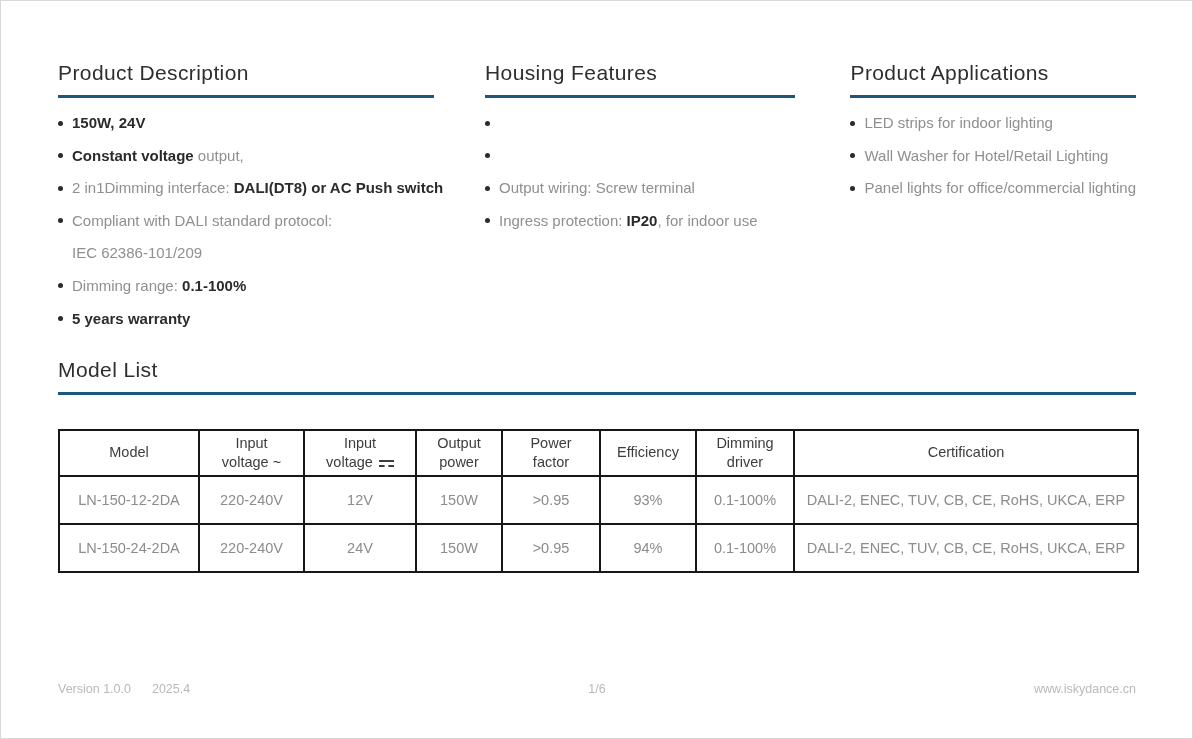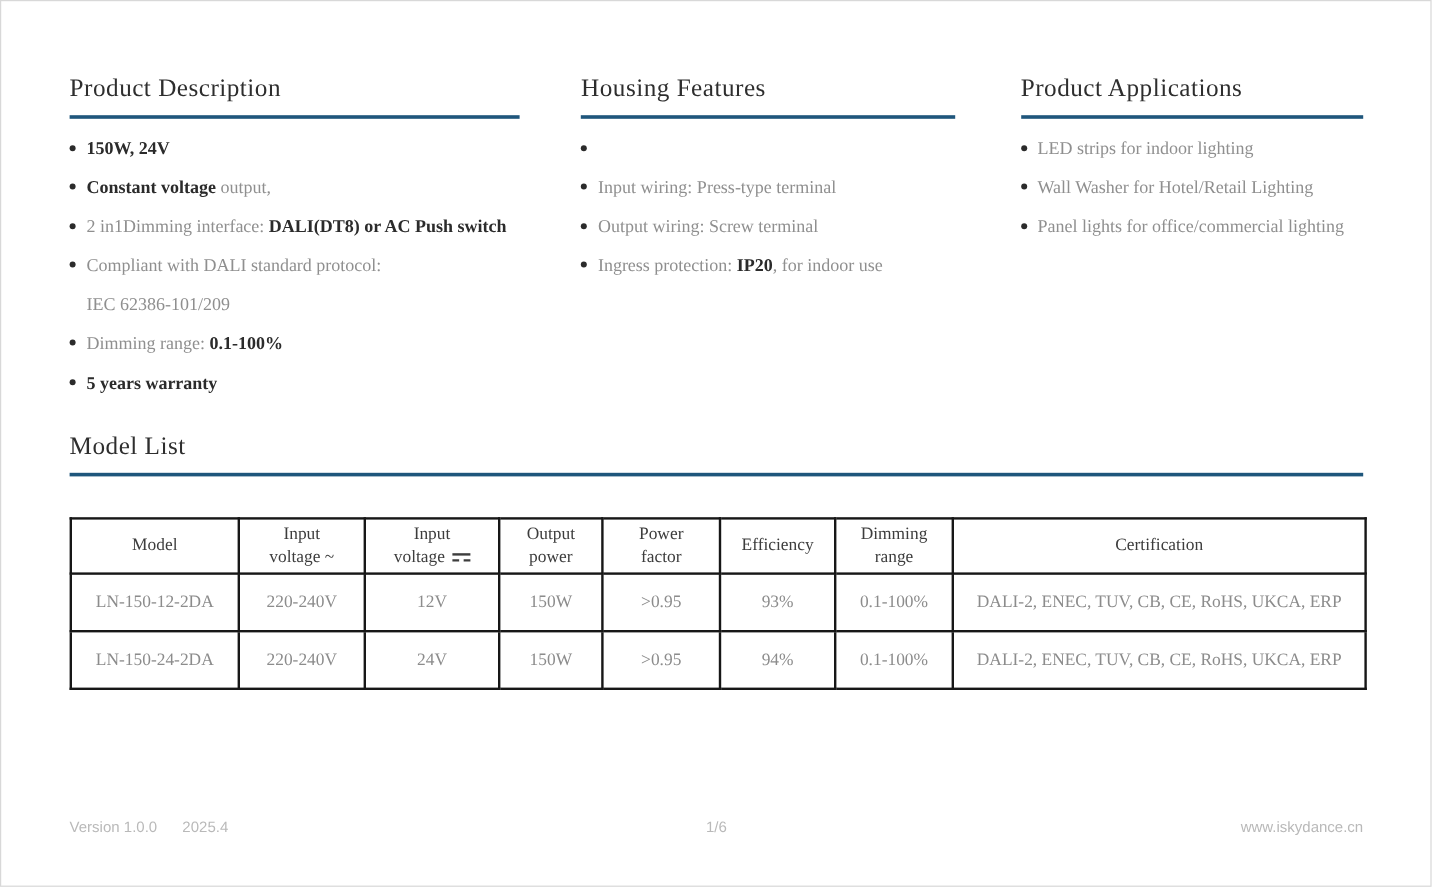--- a/index.html
+++ b/index.html
@@ -4,21 +4,21 @@
 <style>
   * { box-sizing: border-box; margin: 0; padding: 0; }
   html, body { width: 1193px; height: 739px; }
   body {
     background: #ffffff;
     border: 1px solid #d8d8d8;
     font-family: "Liberation Sans", "DejaVu Sans", sans-serif;
     position: relative;
     overflow: hidden;
   }
-  .content { padding: 60px 56px 0 57px; font-family: Liberation Serif, serif; }
+  .content { padding: 60px 56px 0 57px; }
 
   .top-columns { display: flex; align-items: flex-start; }
   .col-1 { width: 376px; margin-right: 51px; }
   .col-2 { width: 312px; margin-right: 55px; }
   .col-3 { width: 286px; }
 
   .section-title {
     font-size: 21px;
     font-weight: 400;
     color: #2e2e2e;
@@ -108,21 +108,21 @@
         <div class="line indent"><span class="gray">IEC 62386-101/209</span></div>
         <div class="line"><span class="dot"></span><span class="gray">Dimming range: </span><span class="dark">0.1-100%</span></div>
         <div class="line"><span class="dot"></span><span class="dark">5 years warranty</span></div>
       </div>
     </div>
 
     <div class="col-2">
       <div class="section-title">Housing Features</div>
       <div class="lines">
         <div class="line"><span class="dot"></span></div>
-        <div class="line"><span class="dot"></span><span class="gray">Input wiring: Press-type terminal</span></div>
+        <div class="line"><span class="dot"></span></div>
         <div class="line"><span class="dot"></span><span class="gray">Output wiring: Screw terminal</span></div>
         <div class="line"><span class="dot"></span><span class="gray">Ingress protection: </span><span class="dark">IP20</span><span class="gray">, for indoor use</span></div>
       </div>
     </div>
 
     <div class="col-3">
       <div class="section-title">Product Applications</div>
       <div class="lines">
         <div class="line"><span class="dot"></span><span class="gray">LED strips for indoor lighting</span></div>
         <div class="line"><span class="dot"></span><span class="gray">Wall Washer for Hotel/Retail Lighting</span></div>
@@ -161,21 +161,21 @@
             <div>Output</div>
             <div>power</div>
           </th>
           <th>
             <div>Power</div>
             <div>factor</div>
           </th>
           <th>Efficiency</th>
           <th>
             <div>Dimming</div>
-            <div>range</div>
+            <div>driver</div>
           </th>
           <th>Certification</th>
         </tr>
       </thead>
       <tbody>
         <tr>
           <td>LN-150-12-2DA</td>
           <td>220-240V</td>
           <td>12V</td>
           <td>150W</td>

